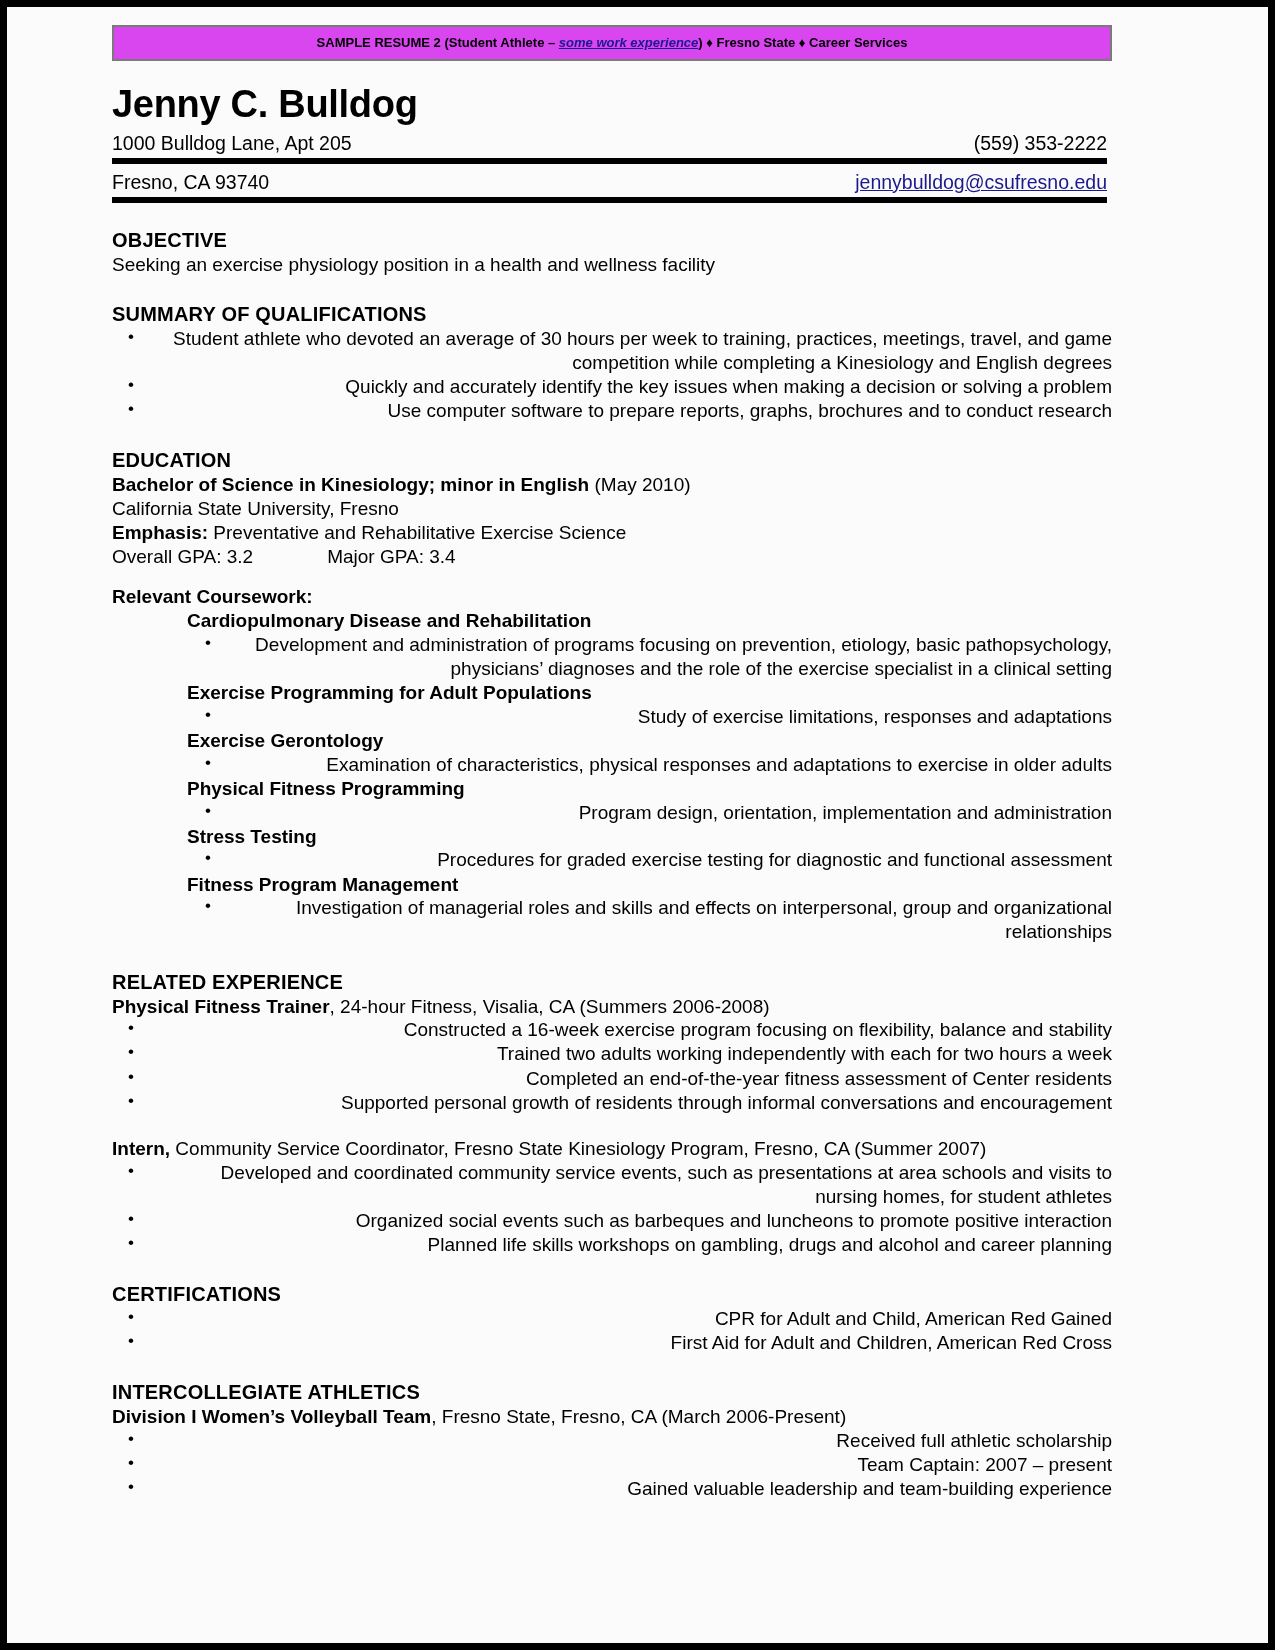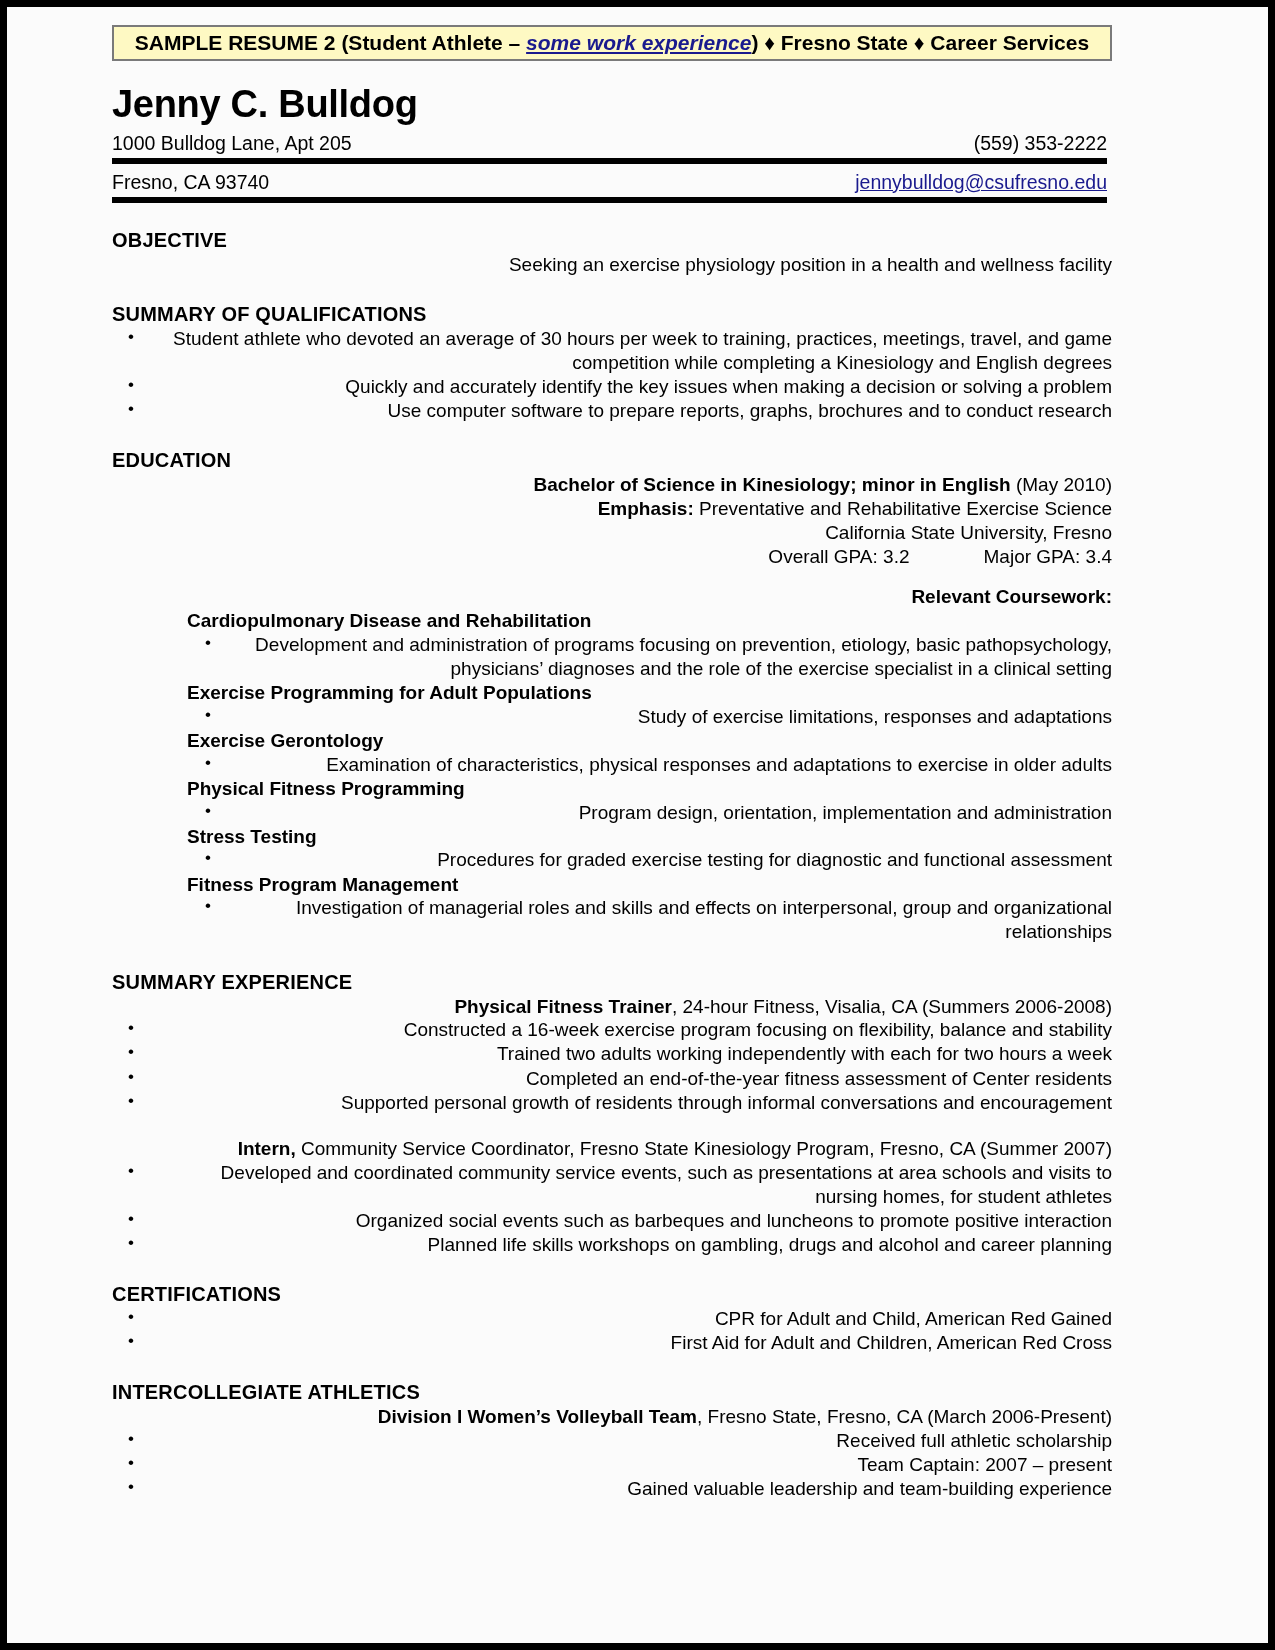--- a/index.html
+++ b/index.html
@@ -24,24 +24,24 @@
     top: 18px;
     width: 1000px;
   }
 
   
   .banner {
     border: 2px solid #7a7a7a;
     height: 32px;
     line-height: 32px;
     text-align: center;
-    font-size: 21px;
+    font-size: 13px;
     font-weight: bold;
     white-space: nowrap;
-    background: #fef9c3;
+    background: #d946ef;
     overflow: hidden;
   }
   .banner .lnk {
     color: #1a1a8e;
     font-style: italic;
     text-decoration: underline;
     font-weight: bold;
   }
 
   
@@ -81,21 +81,20 @@
     font-size: 20px;
     font-weight: bold;
     margin-top: 26px;
     margin-bottom: 1px;
     letter-spacing: 0.2px;
   }
   .line {
     font-size: 19px;
     line-height: 1.26;
     margin: 0;
-    text-align: right;
   }
   .b { font-weight: bold; }
 
   ul.bl {
     list-style: none;
     margin: 0;
     padding: 0;
   }
   ul.bl > li {
     position: relative;
@@ -156,22 +155,22 @@
 
     <div class="sec-head">SUMMARY OF QUALIFICATIONS</div>
     <ul class="bl">
       <li>Student athlete who devoted an average of 30 hours per week to training, practices, meetings, travel, and game competition while completing a Kinesiology and English degrees</li>
       <li>Quickly and accurately identify the key issues when making a decision or solving a problem</li>
       <li>Use computer software to prepare reports, graphs, brochures and to conduct research</li>
     </ul>
 
     <div class="sec-head">EDUCATION</div>
     <p class="line"><span class="b">Bachelor of Science in Kinesiology; minor in English</span><span> (May 2010)</span></p>
+    <p class="line">California State University, Fresno</p>
     <p class="line"><span class="b">Emphasis:</span><span> Preventative and Rehabilitative Exercise Science</span></p>
-    <p class="line">California State University, Fresno</p>
     <p class="line"><span>Overall GPA: 3.2</span><span style="display:inline-block;width:74px"></span><span>Major GPA: 3.4</span></p>
 
     <div class="spacer-course"></div>
 
     <p class="line b">Relevant Coursework:</p>
 
     <div class="course-wrap">
       <div>
         <div class="course-title">Cardiopulmonary Disease and Rehabilitation</div>
         <ul class="bl deep">
@@ -203,21 +202,21 @@
         </ul>
       </div>
       <div>
         <div class="course-title">Fitness Program Management</div>
         <ul class="bl deep">
           <li>Investigation of managerial roles and skills and effects on interpersonal, group and organizational relationships</li>
         </ul>
       </div>
     </div>
 
-    <div class="sec-head">SUMMARY EXPERIENCE</div>
+    <div class="sec-head">RELATED EXPERIENCE</div>
 
     <p class="line"><span class="b">Physical Fitness Trainer</span><span>, 24-hour Fitness, Visalia, CA (Summers 2006-2008)</span></p>
     <ul class="bl">
       <li>Constructed a 16-week exercise program focusing on flexibility, balance and stability</li>
       <li>Trained two adults working independently with each for two hours a week</li>
       <li>Completed an end-of-the-year fitness assessment of Center residents</li>
       <li>Supported personal growth of residents through informal conversations and encouragement</li>
     </ul>
 
     <div class="gap-md"></div>

